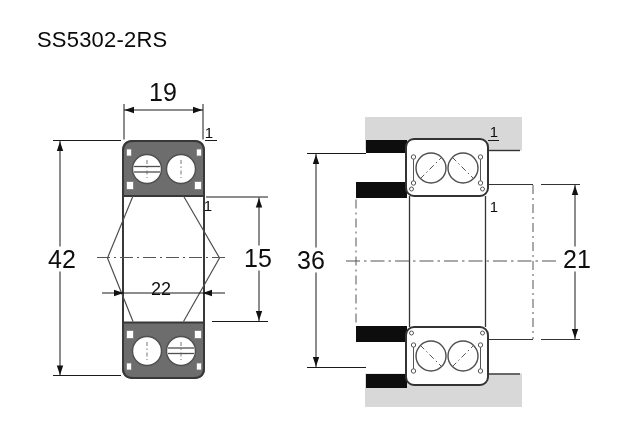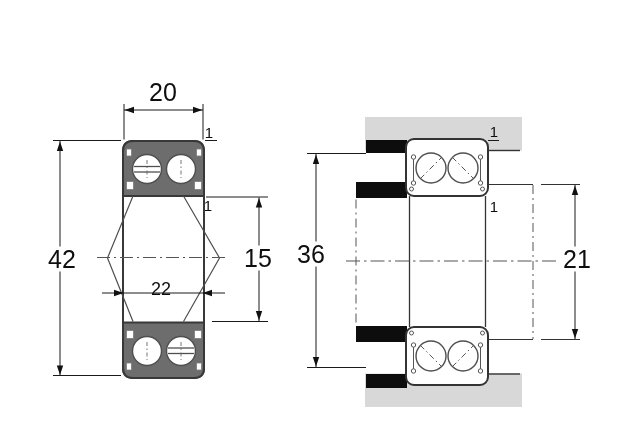--- a/index.html
+++ b/index.html
@@ -187,25 +187,26 @@
       <polygon points="316,366.5 312.8,357 319.2,357" fill="#111"></polygon>
 
       <line x1="575" y1="185" x2="575" y2="339" stroke="#1a1a1a" stroke-width="1"></line>
       <polygon points="575,185.5 571.8,195 578.2,195" fill="#111"></polygon>
       <polygon points="575,338.5 571.8,329 578.2,329" fill="#111"></polygon>
 
       <line x1="488" y1="140.5" x2="499" y2="140.5" stroke="#1a1a1a" stroke-width="1"></line>
     </g>
   </svg>
 
-
-  <div class="lbl dim-main bg" style="left:163px;top:92px;">20</div>
+  <div class="title">SS5302-2RS</div>
+
+  <div class="lbl dim-main bg" style="left:163px;top:92px;">19</div>
   <div class="lbl dim-main bg" style="left:62px;top:259px;">42</div>
   <div class="lbl dim-main bg" style="left:258px;top:258px;text-align:right;">15</div>
   <div class="lbl dim-sub" style="left:161px;top:281px;margin-top:8px;">22</div>
   <div class="lbl dim-chamfer" style="left:209px;top:132px;">1</div>
   <div class="lbl dim-chamfer" style="left:208px;top:205px;">1</div>
 
-  <div class="lbl dim-main bg" style="left:311px;top:254px;">36</div>
+  <div class="lbl dim-main bg" style="left:311px;top:260px;">36</div>
   <div class="lbl dim-main bg" style="left:577px;top:259px;">21</div>
   <div class="lbl dim-chamfer" style="left:494px;top:131px;">1</div>
   <div class="lbl dim-chamfer" style="left:494px;top:206px;">1</div>
 </div>
 
 </body></html>

